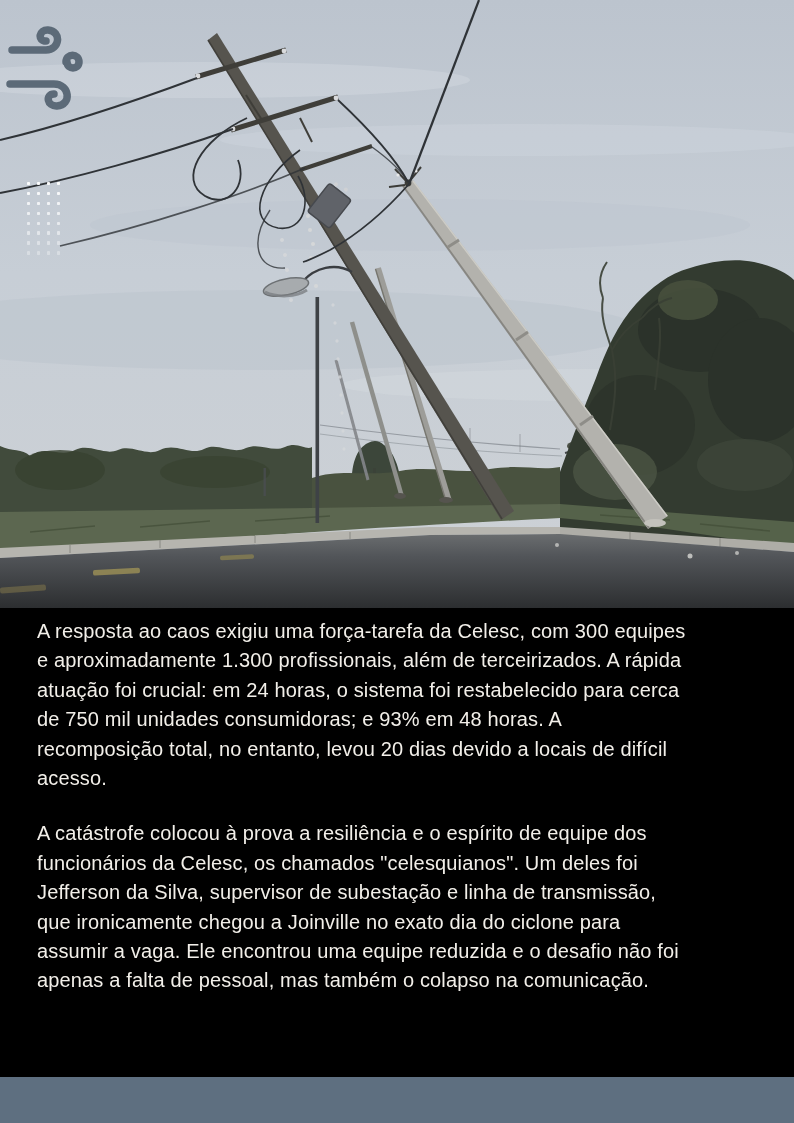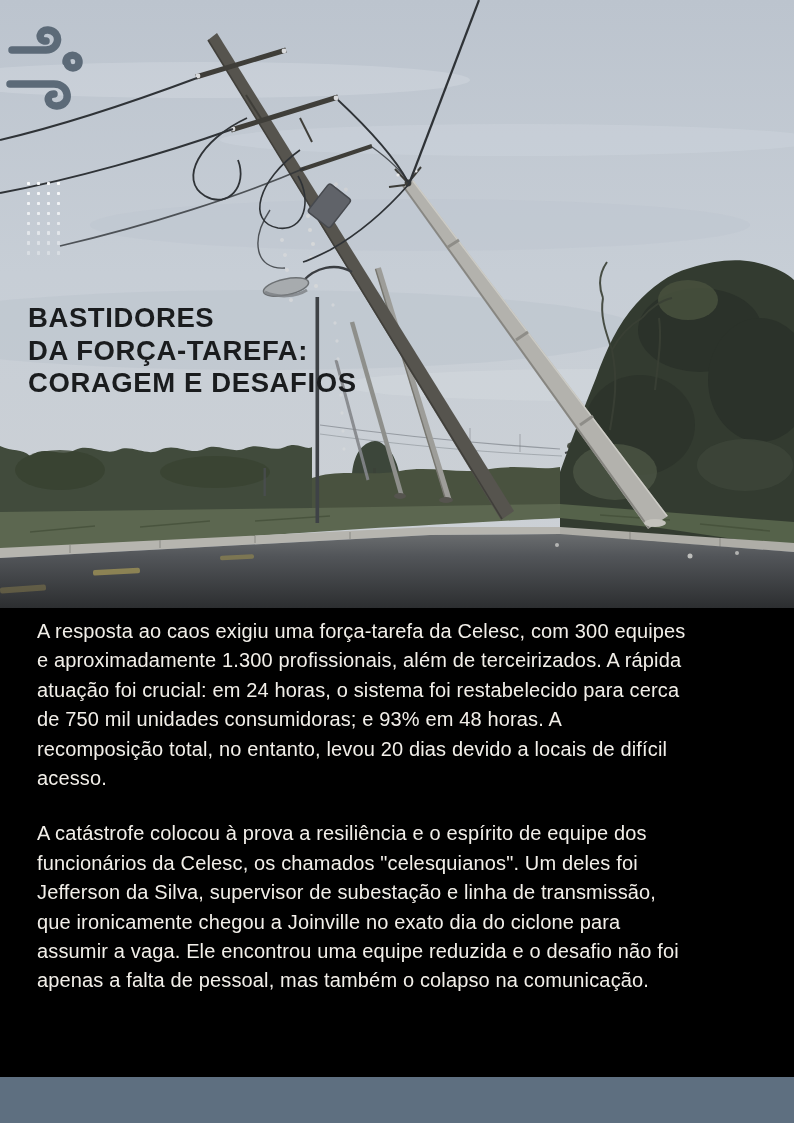--- a/index.html
+++ b/index.html
@@ -295,23 +295,20 @@
         <span style="opacity: 0.41;"></span>
         <span style="opacity: 0.41;"></span>
         <span style="opacity: 0.41;"></span>
         <span style="opacity: 0.41;"></span>
         <span style="opacity: 0.32;"></span>
         <span style="opacity: 0.32;"></span>
         <span style="opacity: 0.32;"></span>
         <span style="opacity: 0.32;"></span>
       </div>
 
-    <h1 class="hero-title">BASTIDORES
-DA FORÇA-TAREFA:
-CORAGEM E DESAFIOS</h1>
   </div>
 
   <div class="article">
     <p>A resposta ao caos exigiu uma força-tarefa da Celesc, com 300 equipes
 e aproximadamente 1.300 profissionais, além de terceirizados. A rápida
 atuação foi crucial: em 24 horas, o sistema foi restabelecido para cerca
 de 750 mil unidades consumidoras; e 93% em 48 horas. A
 recomposição total, no entanto, levou 20 dias devido a locais de difícil
 acesso.</p>
     <p>A catástrofe colocou à prova a resiliência e o espírito de equipe dos

